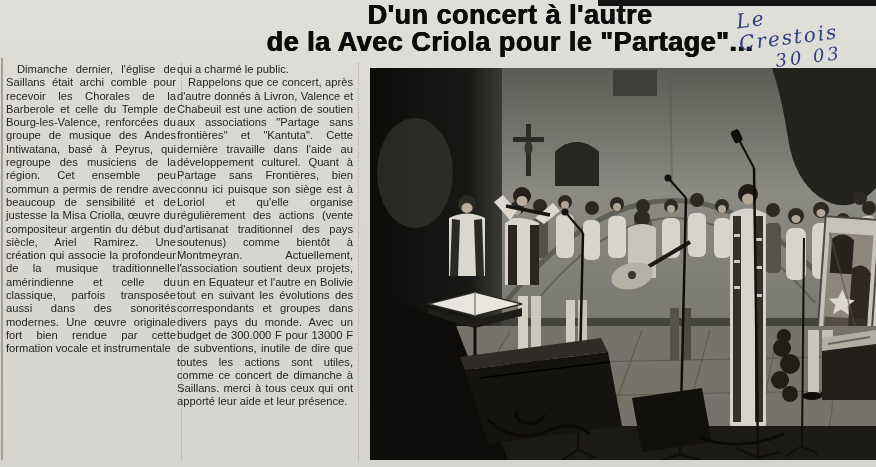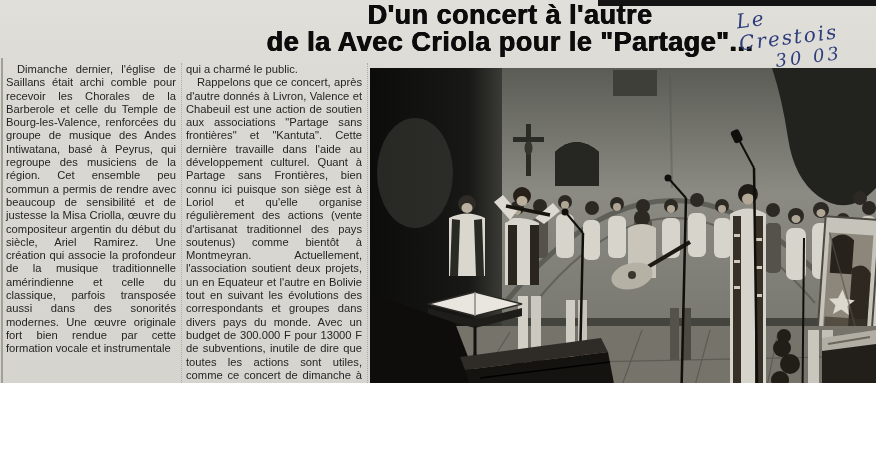--- a/index.html
+++ b/index.html
@@ -1,36 +1,36 @@
 <!DOCTYPE html>
 <html><head>
 <meta charset="utf-8">
 <style>
   html,body{margin:0;padding:0;}
   #page{
-    position:relative; width:876px; height:383px; overflow:hidden;
+    position:relative; width:876px; height:467px; overflow:hidden;
     background:linear-gradient(180deg,#e1dfda 0%,#dad8d2 30%,#d6d4ce 100%);
     font-family:"Liberation Sans", sans-serif; color:#222;
   }
   .scan-bar{position:absolute; left:598px; top:0; width:278px; height:6px; background:#141414;}
   .left-edge{position:absolute; left:1px; top:58px; width:2px; height:402px; background:#a29f97;}
   .headline{position:absolute; left:168px; top:2px; width:684px; text-align:center;
     font-weight:bold; color:#0c0c0c; letter-spacing:.5px; line-height:27px;}
   .headline .l1{font-size:27px; text-shadow:.6px 0 0 #0c0c0c,-.3px 0 0 #0c0c0c;}
   .headline .l2{font-size:27px; text-shadow:.6px 0 0 #0c0c0c,-.3px 0 0 #0c0c0c;}
   .handnote{position:absolute; left:740px; top:2px; transform:rotate(-7deg);
     font-family:"DejaVu Serif", serif; font-style:italic; color:#2e3d7c; line-height:22px;}
   .handnote .h1{font-size:20px; letter-spacing:2px;}
   .handnote .h2{font-size:18px; letter-spacing:3px; margin-left:34px;}
   .col{position:absolute; top:63px; font-size:11.2px; line-height:13.3px;
     text-align:justify; color:#252525;}
   .col p{margin:0;}
   .col p.indent{text-indent:11px;}
   #col1{left:6px; width:170px; height:398px; padding-right:5px; border-right:1px dotted #aeaca4;}
-  #col2{left:186px; width:176px; height:398px; padding-right:5px; border-right:1px dotted #aeaca4;}
+  #col2{left:177px; width:176px; height:398px; padding-right:5px; border-right:1px dotted #aeaca4;}
   .photo{position:absolute; left:370px; top:68px; width:506px; height:392px; background:#2e2d2a;}
   .photo svg{display:block;}
 </style>
 </head>
 <body>
 
 <div id="page">
 
   <div class="scan-bar"></div>
   <div class="left-edge"></div>

